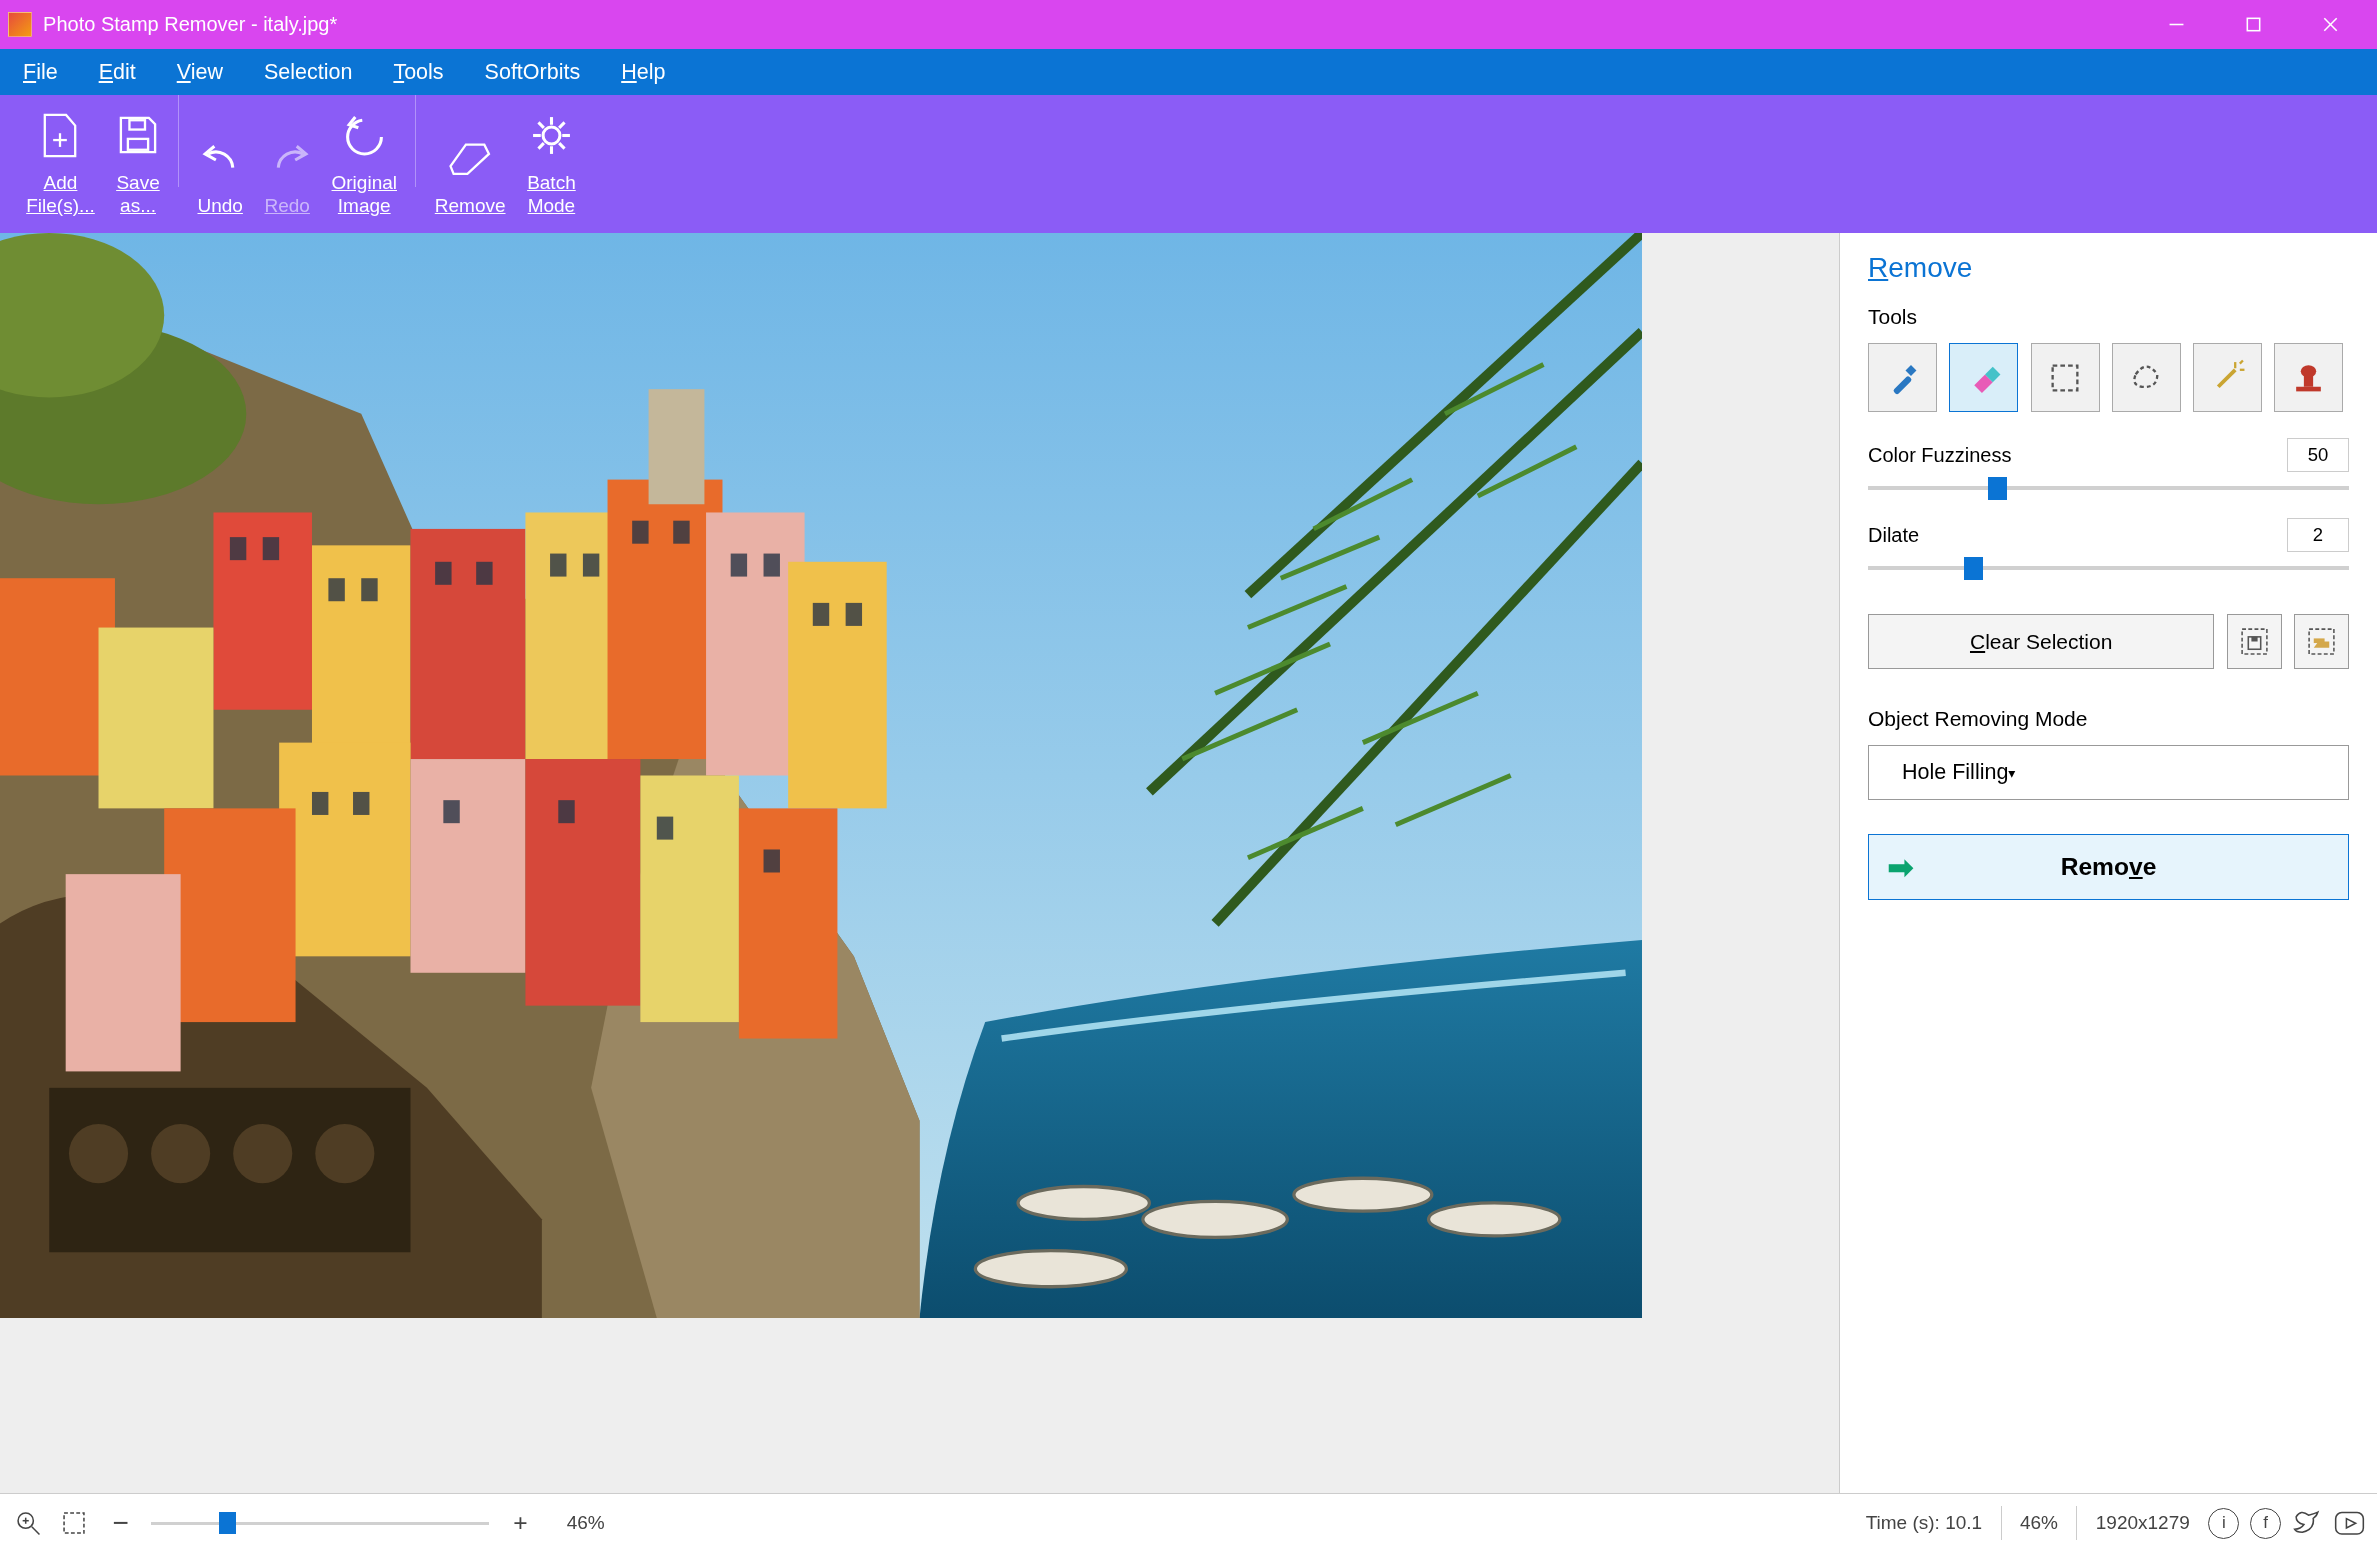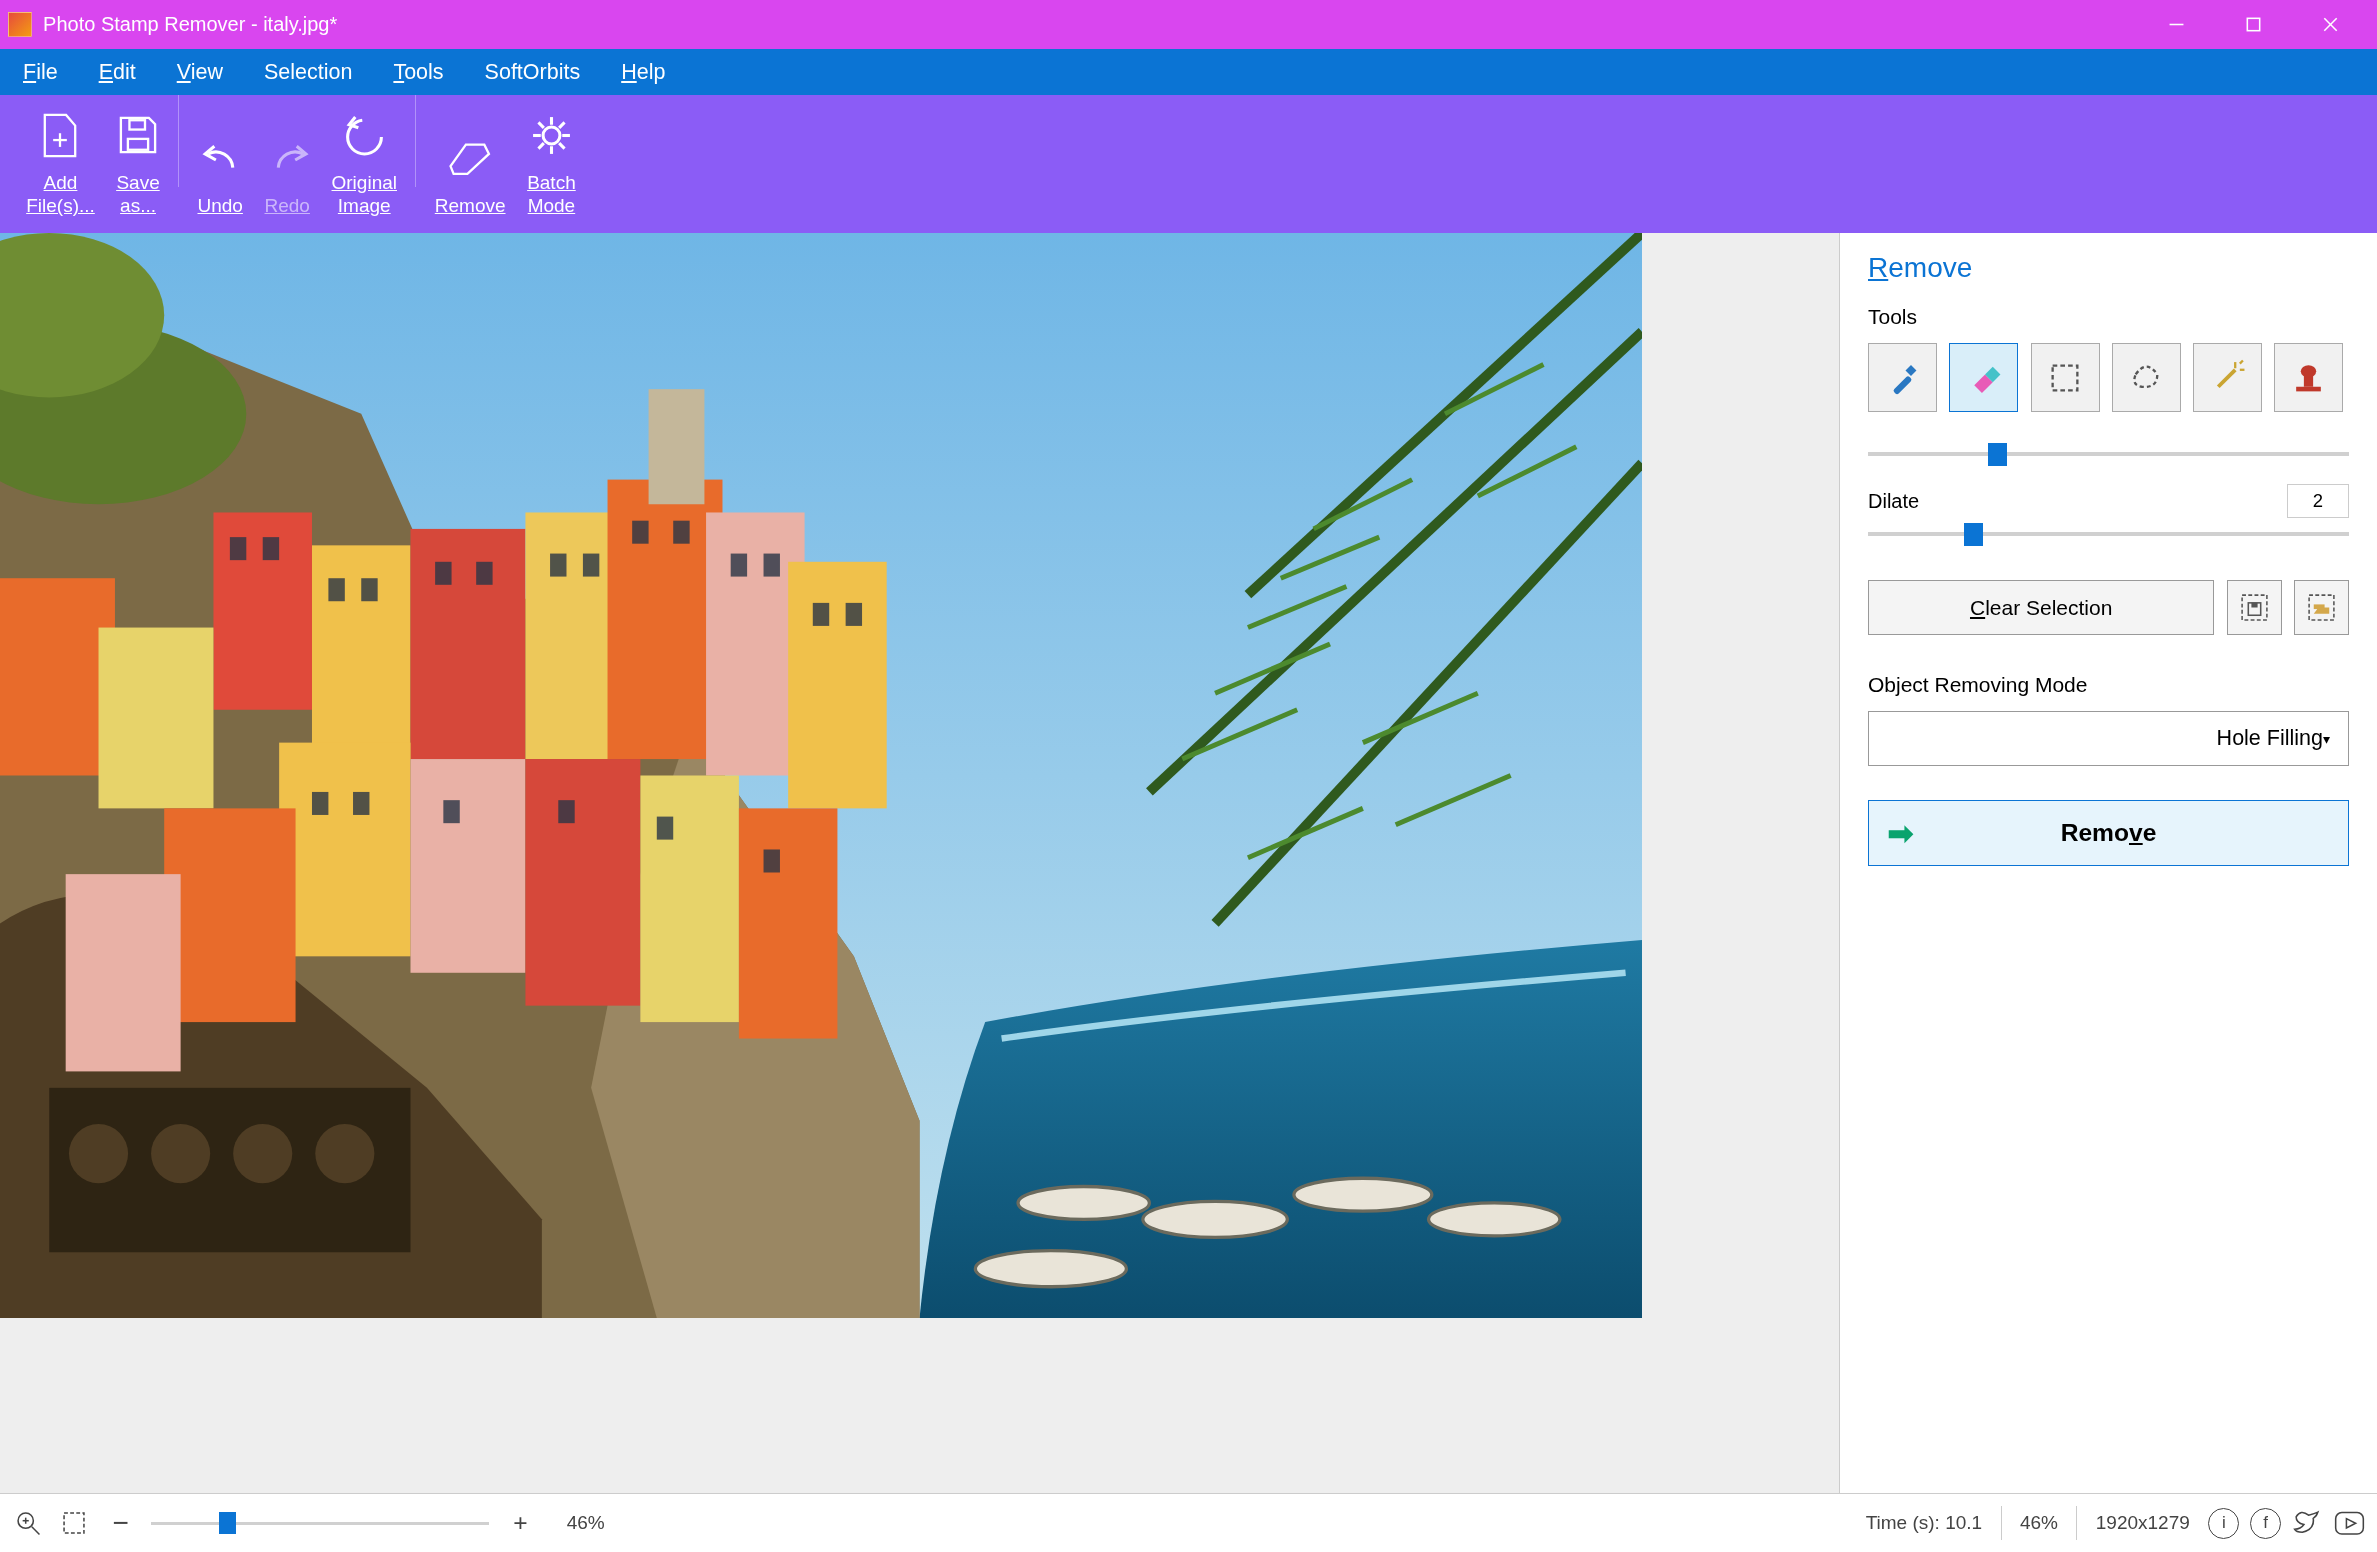--- a/index.html
+++ b/index.html
@@ -42,21 +42,21 @@
   .param-row { display:flex; justify-content:space-between; align-items:center; margin-top: 7.7px; }
   .param-row .val { width: 62px; height: 34px; border: 0.8px solid #ccc; display:flex; align-items:center; justify-content:center; font-size:18.5px; }
   .slider { position: relative; height: 31px; margin-bottom: 15.4px; }
   .slider .track { position:absolute; left:0; right:0; top: 14px; height: 3.8px; background: #d0d0d0; }
   .slider .thumb { position:absolute; top: 4.6px; width: 18.5px; height: 23px; background: #0b74d4; }
 
   .action-row { display:flex; gap: 12.3px; margin: 31px 0 38px; align-items:center; }
   .wide-btn { flex:1; height: 55px; border:0.8px solid #999; background:#f4f4f4; display:flex; align-items:center; justify-content:center; font-size:21px; }
   .sq-btn { width: 55px; height: 55px; border:0.8px solid #999; background:#f4f4f4; display:flex; align-items:center; justify-content:center; }
 
-  .dropdown { height: 55px; border:0.8px solid #999; background:#fff; display:flex; align-items:center; justify-content:flex-end; padding: 0 18px; font-size: 21.5px; margin-top: 12.3px; }
+  .dropdown { height: 55px; border:0.8px solid #999; background:#fff; display:flex; align-items:center; justify-content:flex-start; padding: 0 33px; font-size: 21.5px; margin-top: 12.3px; }
   .dropdown .caret { font-size: 14px; }
 
   .remove-btn { margin-top: 34px; height: 66px; border: 1.5px solid #0b74d4; background: #e6f4fc; display:flex; align-items:center; justify-content:center; font-weight:600; font-size:24.6px; position: relative; }
   .remove-btn .arrow { position:absolute; left: 18.5px; color:#0aa36e; font-size: 31px; }
 
   
   .statusbar { height: 59px; border-top: 0.8px solid #ccc; display:flex; align-items:center; padding: 0 12.3px; font-size: 19px; color:#444; }
   .sb-left { display:flex; align-items:center; gap: 15.4px; flex:1; }
   .sb-icon { width: 31px; height: 31px; display:flex; align-items:center; justify-content:center; color:#444; }
   .zoom-slider { position: relative; width: 338px; height: 31px; }
@@ -334,20 +334,24 @@
         </div>
       <div class="tool-cell">
           <svg width="37" height="37" viewBox="0 0 48 48">
             <rect x="8" y="36" width="32" height="6" fill="#c0392b"></rect>
             <rect x="18" y="22" width="12" height="14" fill="#c0392b"></rect>
             <ellipse cx="24" cy="16" rx="10" ry="8" fill="#c0392b"></ellipse>
           </svg>
         </div>
     </div>
 
+    <div class="param-row">
+      <div>Color Fuzziness</div>
+      <div class="val">50</div>
+    </div>
     <div class="slider">
       <div class="track"></div>
         <div class="thumb" style="left:25%"></div>
     </div>
 
     <div class="param-row">
       <div>Dilate</div>
       <div class="val">2</div>
     </div>
     <div class="slider">

